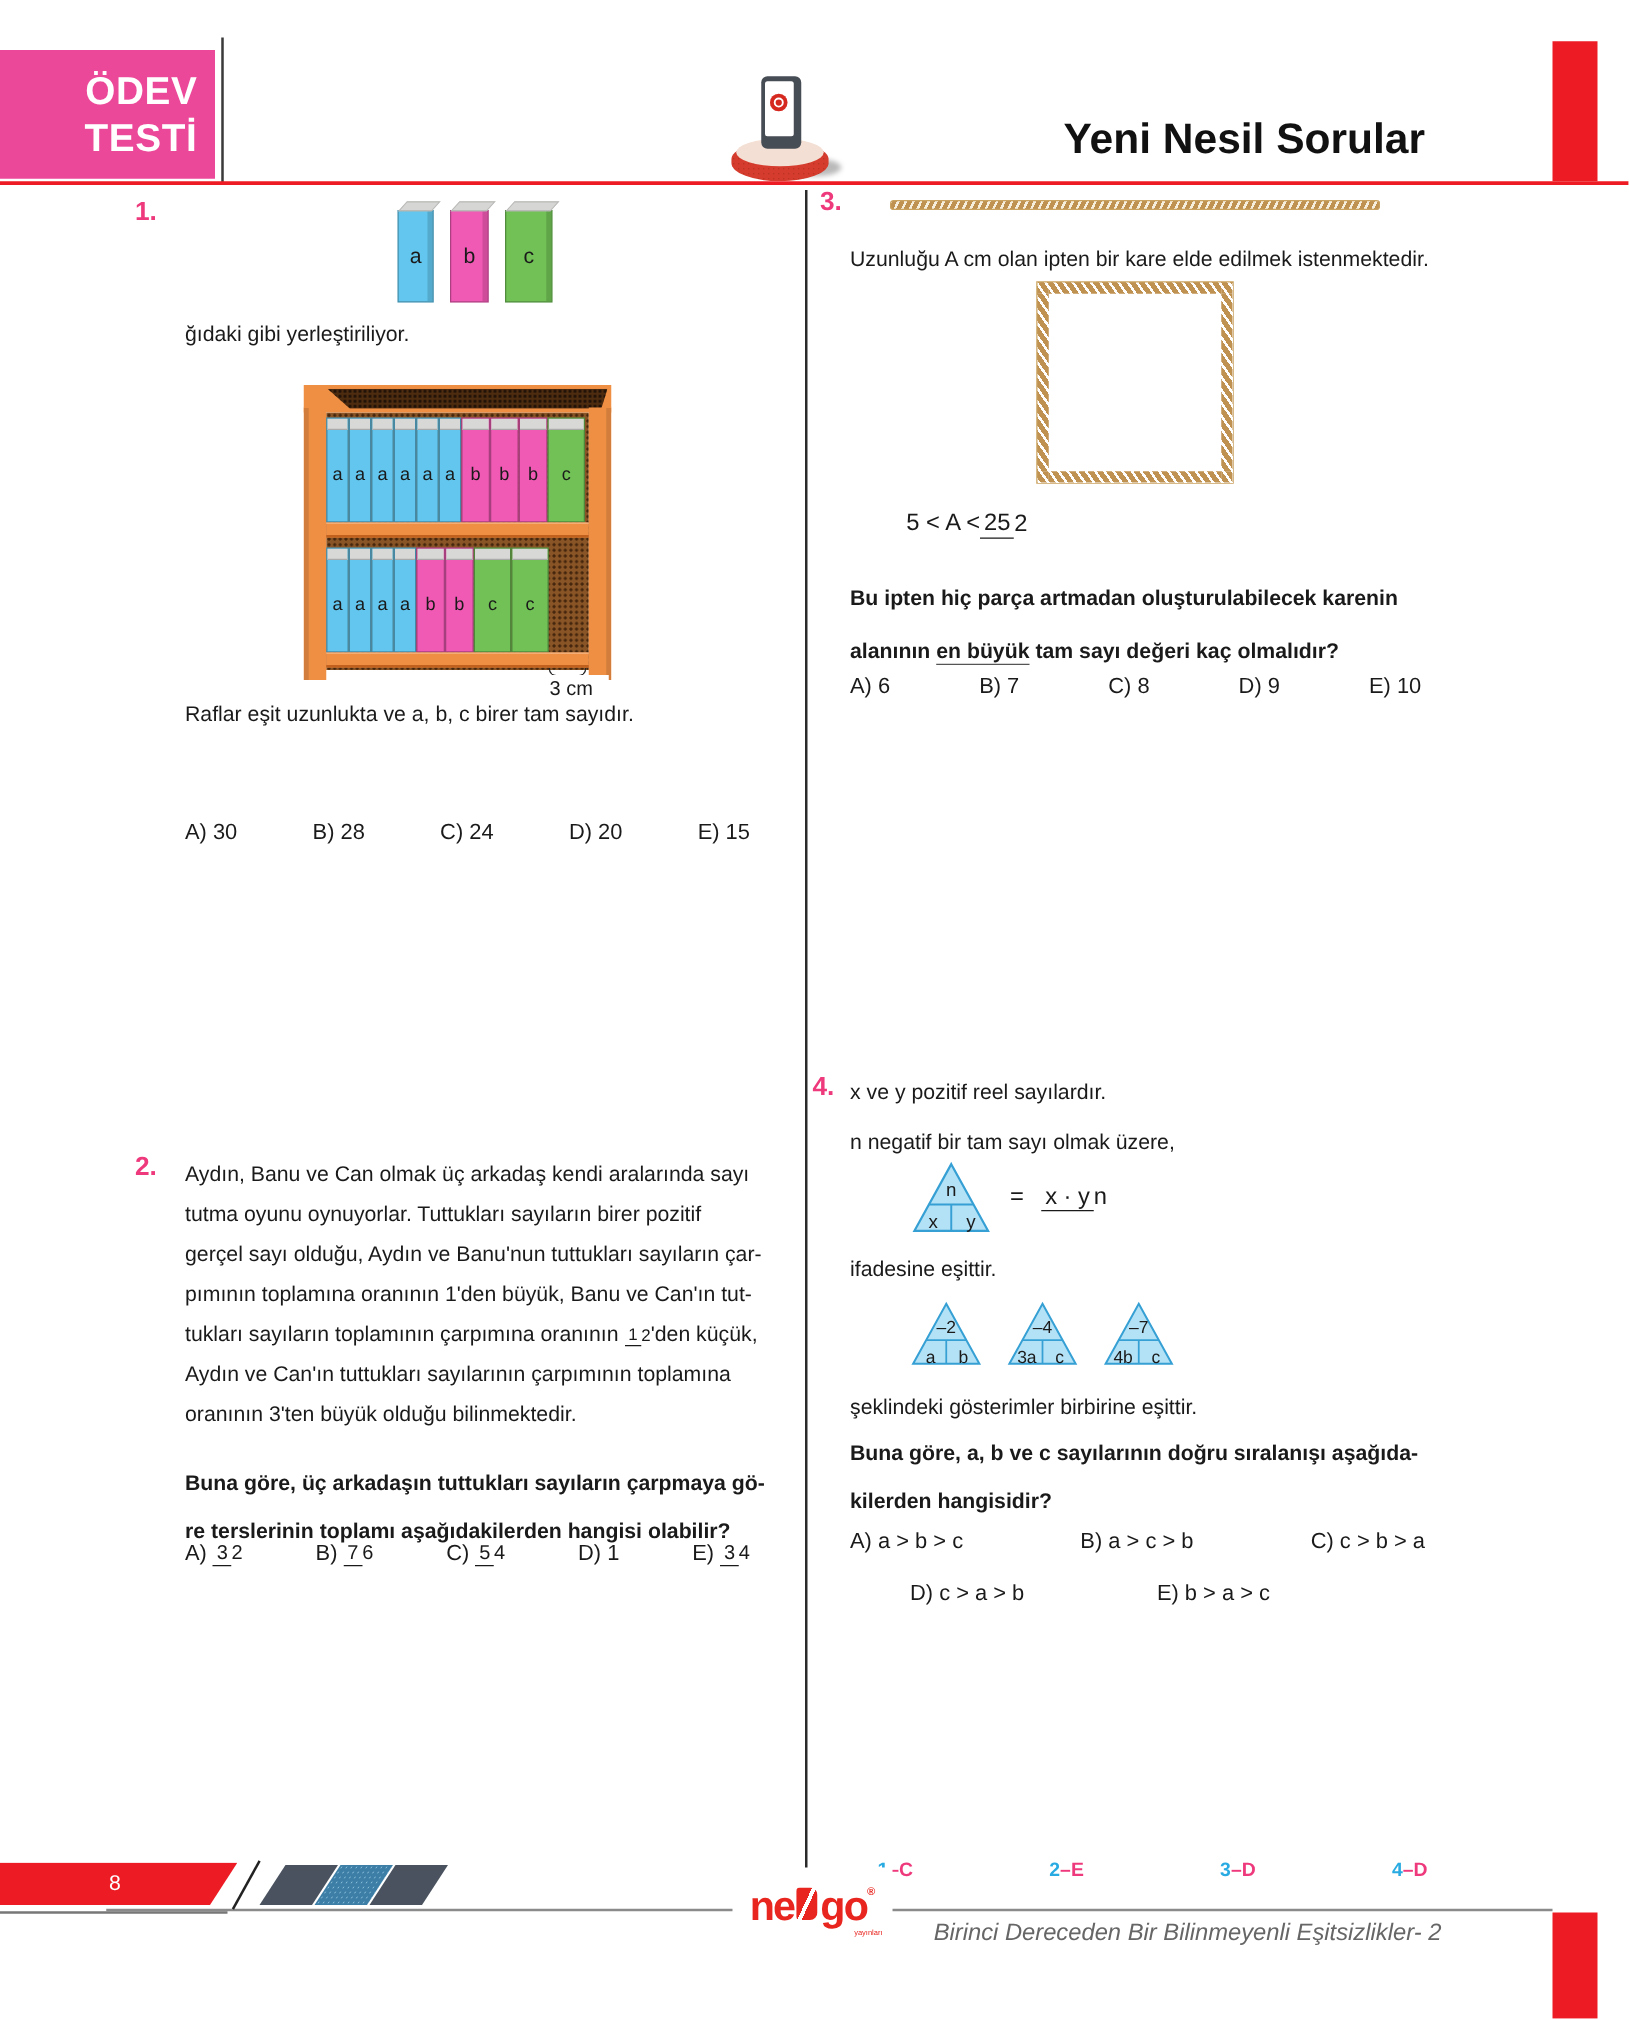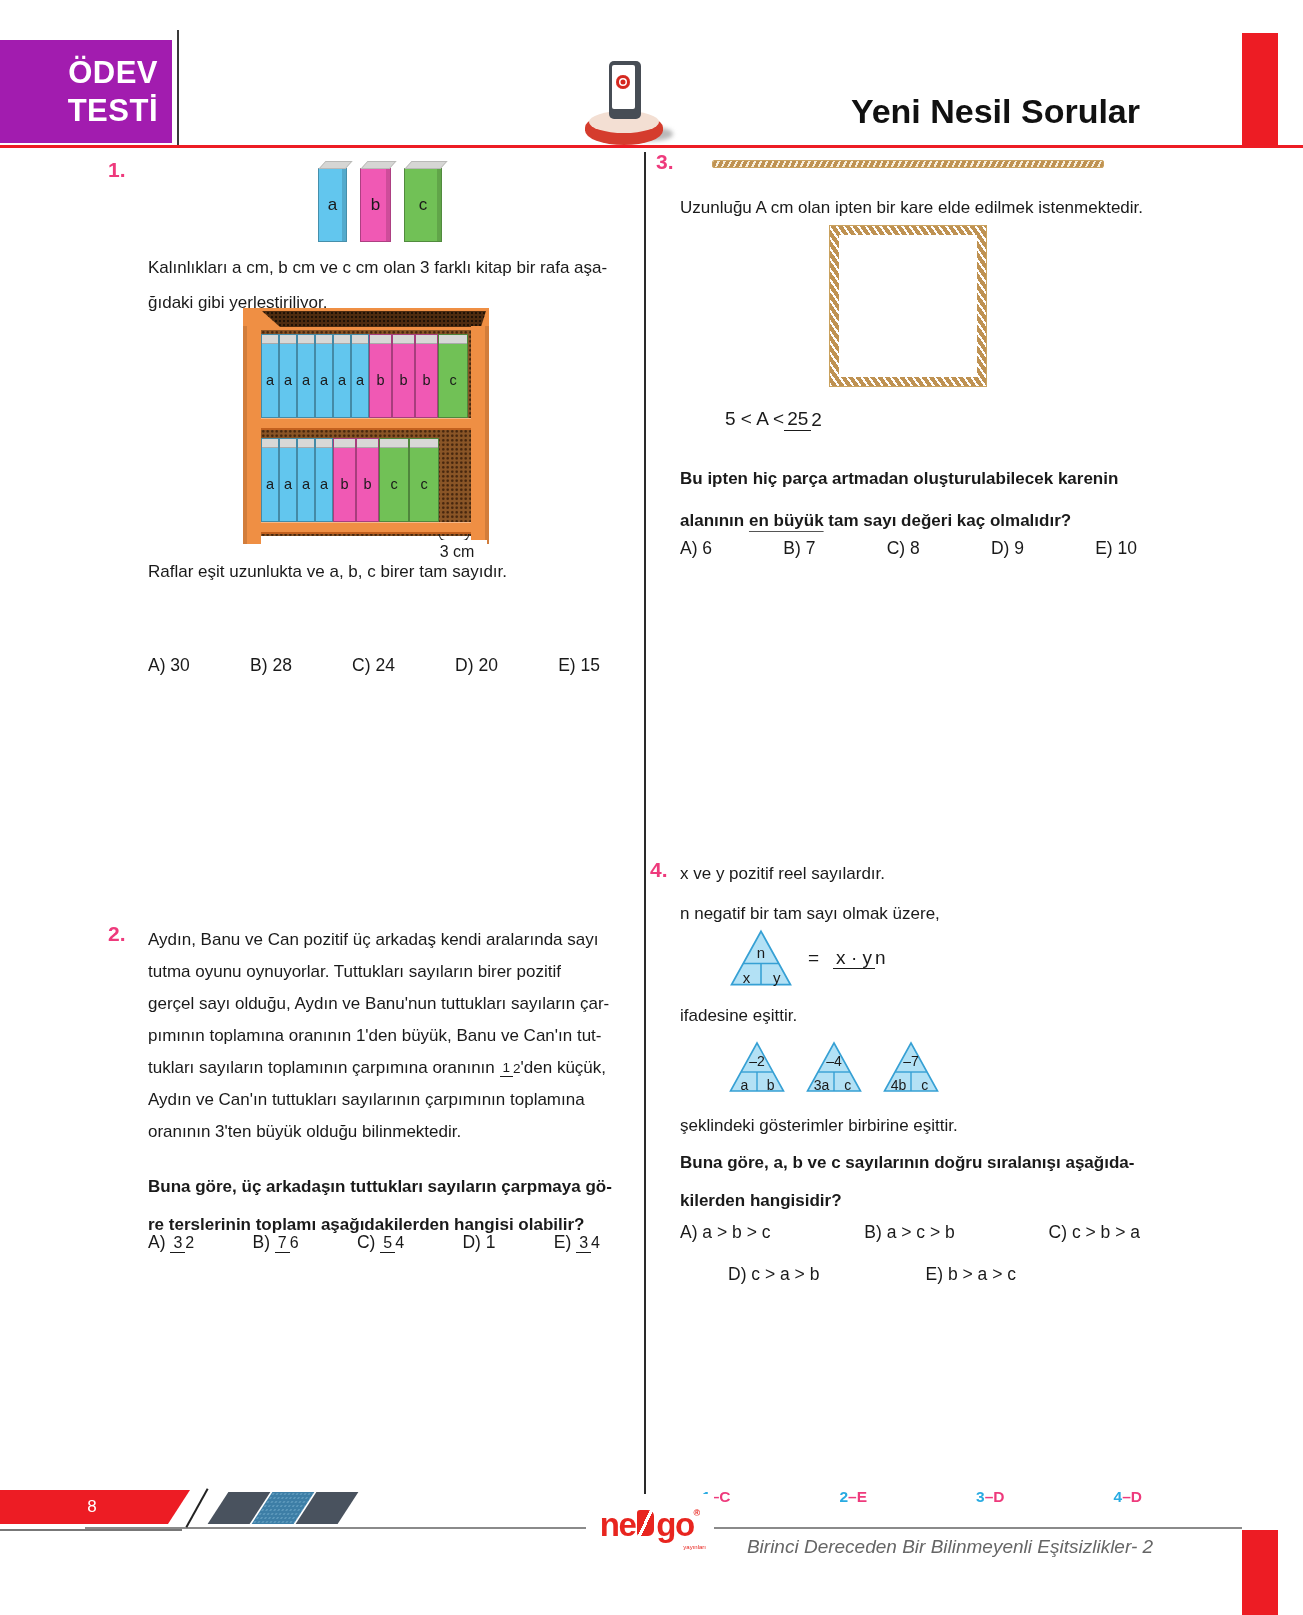--- a/index.html
+++ b/index.html
@@ -1,21 +1,21 @@
 <!DOCTYPE html>
 <html><head>
 <meta charset="utf-8">
 <style>
   html,body{margin:0;padding:0;background:#fff;}
   #page{position:relative;width:1303px;height:1615px;background:#fff;overflow:hidden;
         font-family:"Liberation Sans","DejaVu Sans",sans-serif;color:#1a1a1a;}
 
   
   .hdr-line{position:absolute;left:0;top:145px;width:1303px;height:3px;background:#ed1c24;}
-  .hdr-box{position:absolute;left:0;top:40px;width:172px;height:103px;background:#a21caf;
+  .hdr-box{position:absolute;left:0;top:40px;width:172px;height:103px;background:#ec4899;
            display:flex;flex-direction:column;justify-content:center;align-items:flex-end;
            padding-right:14px;box-sizing:border-box;}
   .hdr-box span{color:#fff;font-weight:700;font-size:31px;line-height:38px;letter-spacing:.5px;}
   .hdr-vline{position:absolute;left:177px;top:30px;width:2px;height:116px;background:#3a3a3a;}
   .hdr-redbar-t{position:absolute;left:1242px;top:33px;width:36px;height:112px;background:#ed1c24;}
   .hdr-title{position:absolute;right:163px;top:92px;font-size:34px;font-weight:700;color:#111;}
 
   
   .ill{position:absolute;left:585px;top:55px;width:90px;height:92px;}
   .ill-shadow{position:absolute;left:46px;top:72px;width:42px;height:14px;background:#b9b9b9;
@@ -173,21 +173,20 @@
   <div class="qnum" style="left:108px;top:158px;">1.</div>
 
   <div class="books3d">
 
   <div class="b3 bk-a">a</div>
       <div class="b3 bk-b">b</div>
       <div class="b3 bk-c">c</div>
     </div>
 
   <div class="body-txt" style="position:absolute;left:148px;top:250px;width:472px;line-height:35px;">
-    <div>Kalınlıkları a cm, b cm ve c cm olan 3 farklı kitap bir rafa aşa-</div>
     <div>ğıdaki gibi yerleştiriliyor.</div>
   </div>
 
   <div class="shelf">
     <div class="shelf-int"></div>
     <div class="shelf-topface">
       <div class="shelf-topface-in"></div>
     </div>
     <div class="post post-l"></div>
     <div class="post post-r"></div>
@@ -229,21 +228,21 @@
   <span>A) 30</span>
       <span>B) 28</span>
       <span>C) 24</span>
       <span>D) 20</span>
       <span>E) 15</span>
     </div>
 
   <div class="qnum" style="left:108px;top:922px;">2.</div>
 
   <div class="body-txt" style="position:absolute;left:148px;top:924px;width:478px;">
-    <div>Aydın, Banu ve Can pozitif üç arkadaş kendi aralarında sayı</div>
+    <div>Aydın, Banu ve Can olmak üç arkadaş kendi aralarında sayı</div>
     <div>tutma oyunu oynuyorlar. Tuttukları sayıların birer pozitif</div>
     <div>gerçel sayı olduğu, Aydın ve Banu'nun tuttukları sayıların çar-</div>
     <div>pımının toplamına oranının 1'den büyük, Banu ve Can'ın tut-</div>
     <div>
       <span>tukları sayıların toplamının çarpımına oranının</span>
       <span class="frac frac-sm">
           <span class="fn">1</span>
           <span>2</span>
         </span><span>'den küçük,</span>
     </div>

